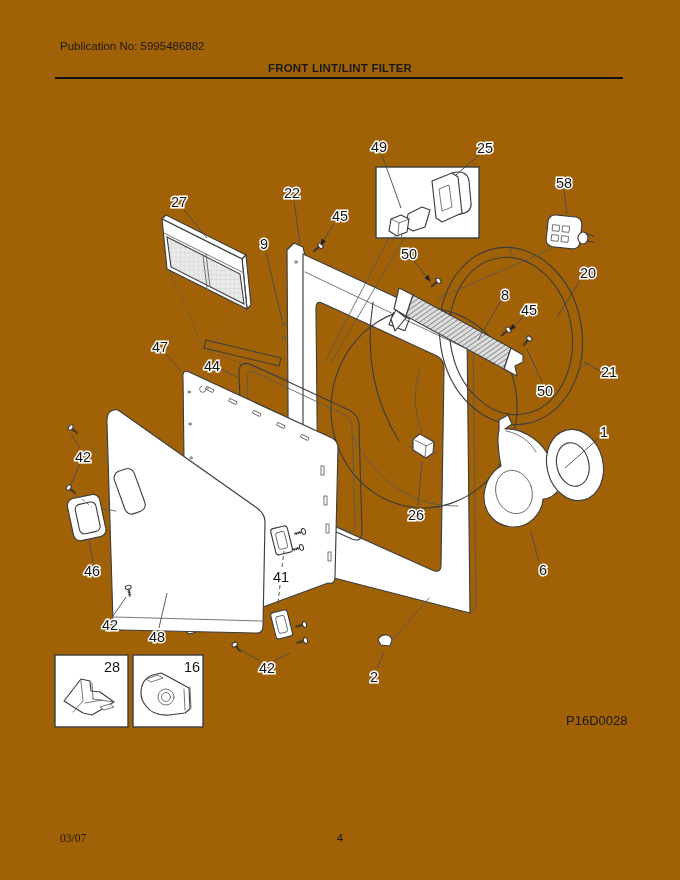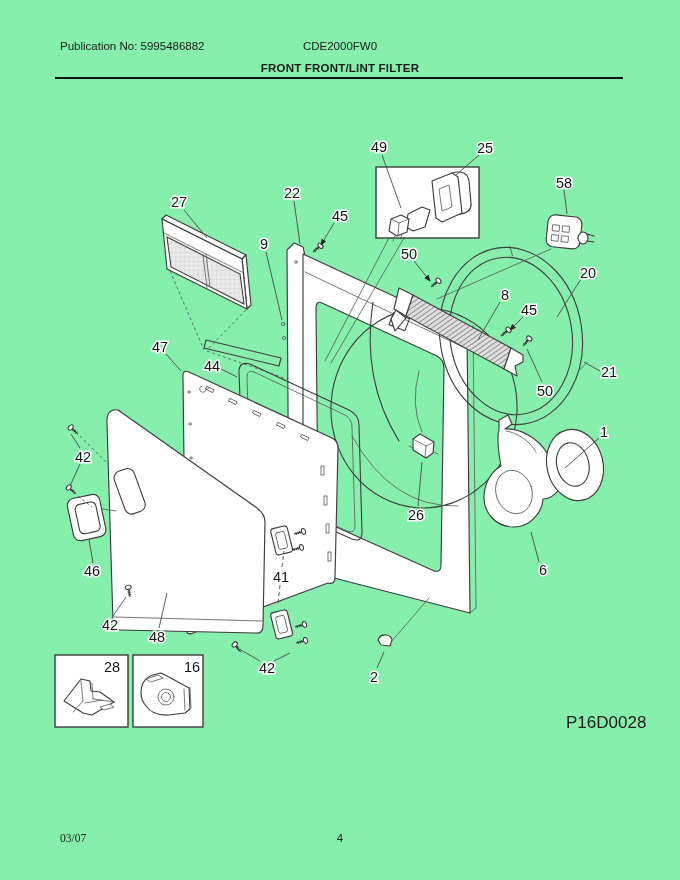--- a/index.html
+++ b/index.html
@@ -1,23 +1,23 @@
 <!DOCTYPE html>
 <html><head>
 <meta charset="utf-8">
 <style>
   html,body{margin:0;padding:0;background:#fff;}
-  #page{position:relative;width:680px;height:880px;background:#86efac;overflow:hidden;
+  #page{position:relative;width:680px;height:880px;background:#a16207;overflow:hidden;
         font-family:"Liberation Sans", sans-serif;color:#1a1a1a;}
   .abs{position:absolute;}
   .hdr-pub{left:60px;top:40px;font-size:11.5px;}
   .hdr-model{left:0;right:0;top:40px;text-align:center;font-size:11.5px;}
   .hdr-title{left:0;right:0;top:62px;text-align:center;font-size:11.5px;font-weight:bold;letter-spacing:.2px;}
   .hdr-rule{left:55px;top:77px;width:568px;height:2px;background:#111;}
-  .diagram-code{left:566px;top:713px;font-size:17px;}
+  .diagram-code{left:566px;top:713px;font-size:13px;}
   .ftr-date{left:60px;top:832px;font-size:11.5px;font-family:Liberation Serif, serif;}
   .ftr-page{left:0;right:0;top:832px;text-align:center;font-size:11.5px;}
   svg{position:absolute;left:0;top:0;}
   
   .ln{fill:none;stroke:#3d3d3d;stroke-width:1.1;stroke-linejoin:round;stroke-linecap:round;}
   .fw{fill:#ffffff;stroke:#3d3d3d;stroke-width:1.15;stroke-linejoin:round;stroke-linecap:round;}
   .tn{fill:none;stroke:#565656;stroke-width:.8;stroke-linejoin:round;stroke-linecap:round;}
   .tn0{fill:#ffffff;stroke:#565656;stroke-width:.8;}
   .box{fill:#ffffff;stroke:#3c3c3c;stroke-width:1.4;}
   .dash{fill:none;stroke:#5a5a5a;stroke-width:.85;stroke-dasharray:3 2.6;}
@@ -26,22 +26,21 @@
   .leader{stroke:#4a4a4a;stroke-width:.9;fill:none;}
   .leader.dashed{stroke-dasharray:4 3;}
   .callout{font-family:"Liberation Sans",sans-serif;font-size:14.5px;fill:#141414;
            text-anchor:middle;paint-order:stroke;stroke:#ffffff;stroke-width:3px;}
 </style>
 </head>
 <body>
 
 <div id="page">
   <div class="abs hdr-pub">Publication No: 5995486882</div>
-  <div class="abs hdr-model">CDE2000FW0</div>
-  <div class="abs hdr-title">FRONT FRONT/LINT FILTER</div>
+  <div class="abs hdr-title">FRONT LINT/LINT FILTER</div>
   <div class="abs hdr-rule"></div>
   <div class="abs diagram-code">P16D0028</div>
   <div class="abs ftr-date">03/07</div>
   <div class="abs ftr-page">4</div>
 
   <svg width="680" height="880" viewBox="0 0 680 880">
     <defs>
       <pattern id="hatch" width="4" height="4" patternUnits="userSpaceOnUse" patternTransform="rotate(55)">
         <rect width="4" height="4" fill="#dedede"></rect>
         <line x1="0" y1="0" x2="0" y2="4" stroke="#6e6e6e" stroke-width="1.4"></line>

